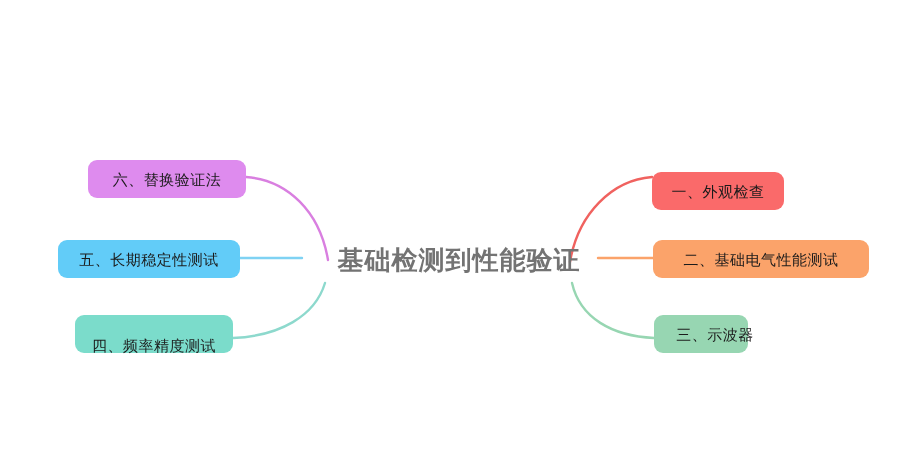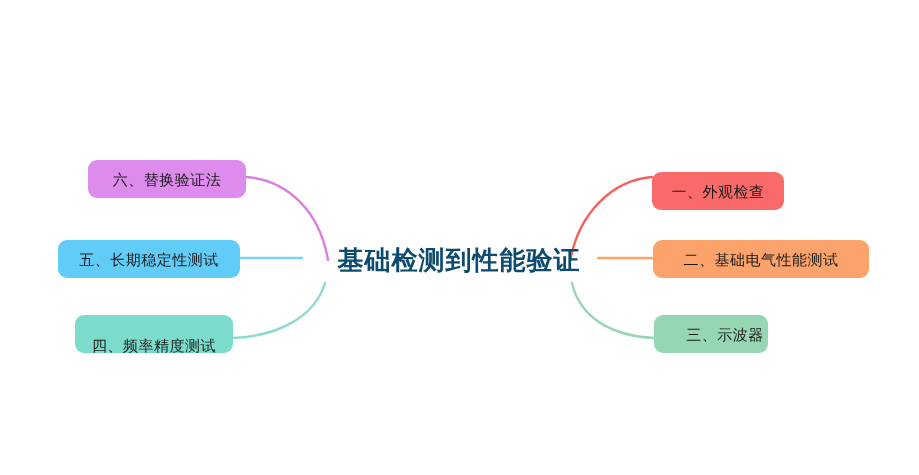--- a/index.html
+++ b/index.html
@@ -63,31 +63,31 @@
 
   <svg id="connectors" viewBox="0 0 919 475" xmlns="http://www.w3.org/2000/svg">
       <path d="M 570 262 C 578 214 612 180 652 177" fill="none" stroke="#f0625f" stroke-width="2.4" stroke-linecap="round"></path>
       <path d="M 598 258 L 653 258" fill="none" stroke="#fba36a" stroke-width="2.4" stroke-linecap="round"></path>
       <path d="M 572 283 C 580 318 612 336 654 338" fill="none" stroke="#97d6b2" stroke-width="2.4" stroke-linecap="round"></path>
       <path d="M 233 338 C 280 336 315 316 325 283" fill="none" stroke="#8dd9cd" stroke-width="2.4" stroke-linecap="round"></path>
       <path d="M 240 258 L 302 258" fill="none" stroke="#7fd2f3" stroke-width="2.4" stroke-linecap="round"></path>
       <path d="M 246 177 C 288 180 320 212 328 260" fill="none" stroke="#d97fe0" stroke-width="2.4" stroke-linecap="round"></path>
     </svg>
 
-  <div class="center-node" style="left: 314px; top: 240px; width: 290px; color: #0c4a6e; align-items: center;">
+  <div class="center-node" style="left: 314px; top: 240px; width: 290px; color: #737373; align-items: center;">
     <span>基础检测到性能验证</span>
   </div>
 
   <div class="node" style="left: 652px; top: 160px; width: 132px; background: rgb(250, 106, 106); margin-top: 12px;">
     <span class="node-label">一、外观检查</span>
   </div>
   <div class="node" style="left: 653px; top: 240px; width: 216px; background: rgb(251, 163, 106);">
     <span class="node-label">二、基础电气性能测试</span>
   </div>
-  <div class="node" style="left: 654px; top: 315px; width: 114px; background: rgb(151, 214, 178); padding-left: 44px;">
+  <div class="node" style="left: 654px; top: 315px; width: 94px; background: rgb(151, 214, 178); padding-left: 44px;">
     <span class="node-label">三、示波器</span>
   </div>
   <div class="node" style="left: 75px; top: 315px; width: 158px; background: rgb(123, 220, 203); align-items: flex-end;">
     <span class="node-label">四、频率精度测试</span>
   </div>
   <div class="node" style="left: 58px; top: 240px; width: 182px; background: rgb(98, 204, 248);">
     <span class="node-label">五、长期稳定性测试</span>
   </div>
   <div class="node" style="left: 88px; top: 160px; width: 158px; background: rgb(222, 139, 238);">
     <span class="node-label">六、替换验证法</span>

